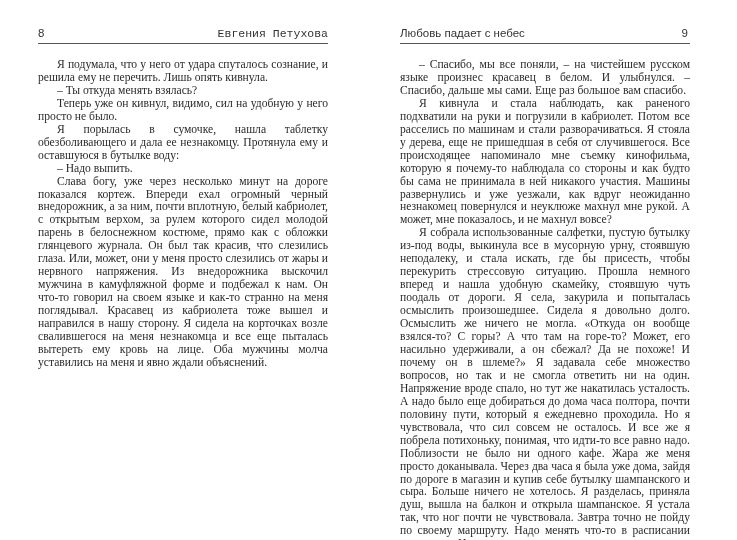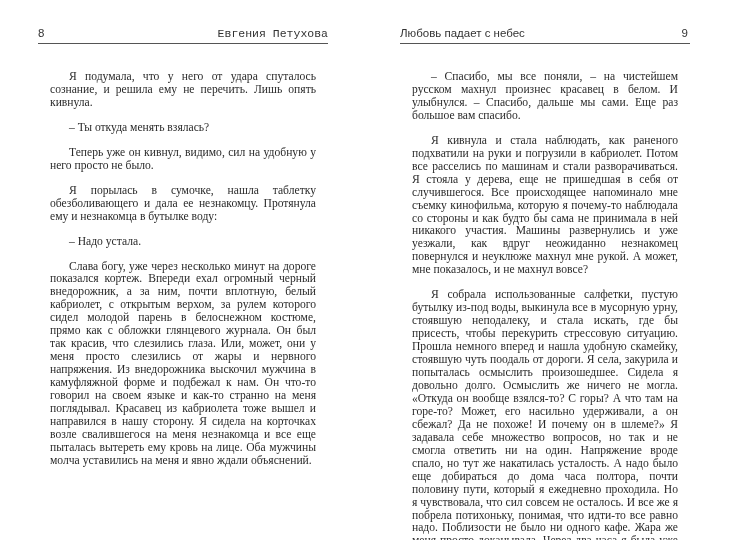--- a/index.html
+++ b/index.html
@@ -13,43 +13,43 @@
   .left .header { left:38px; width:290px; }
   .right .header { left:32px; width:290px;text-align:center; }
   .header .num { position:absolute; top:0; }
   .left .header .num { left:0; }
   .left .header .title { position:absolute; right:0; top:0;font-family:Liberation Mono, monospace; }
   .right .header .title { position:absolute; left:0; top:0; }
   .right .header .num { right:2px; }
   .text { position:absolute; top:59px; width:290px; font-size:11.6px; line-height:12.95px; text-align:justify; }
   .left .text { left:38px; }
   .right .text { left:32px; }
-  .text p { margin:12px; text-indent:19px; }
+  .text p { margin:0; text-indent:19px; }
 </style>
 </head>
 <body>
 
 <div class="page left">
   <div class="header">
     <span class="num">8</span>
     <span class="title">Евгения Петухова</span>
   </div>
   <div class="text">
     <p>Я подумала, что у него от удара спуталось сознание, и решила ему не перечить. Лишь опять кивнула.</p>
     <p>– Ты откуда менять взялась?</p>
     <p>Теперь уже он кивнул, видимо, сил на удобную у него просто не было.</p>
-    <p>Я порылась в сумочке, нашла таблетку обезболивающего и дала ее незнакомцу. Протянула ему и незнакомца в бутылке воду:</p>
-    <p>– Надо устала.</p>
+    <p>Я порылась в сумочке, нашла таблетку обезболивающего и дала ее незнакомцу. Протянула ему и оставшуюся в бутылке воду:</p>
+    <p>– Надо выпить.</p>
     <p>Слава богу, уже через несколько минут на дороге показался кортеж. Впереди ехал огромный черный внедорожник, а за ним, почти вплотную, белый кабриолет, с открытым верхом, за рулем которого сидел молодой парень в белоснежном костюме, прямо как с обложки глянцевого журнала. Он был так красив, что слезились глаза. Или, может, они у меня просто слезились от жары и нервного напряжения. Из внедорожника выскочил мужчина в камуфляжной форме и подбежал к нам. Он что-то говорил на своем языке и как-то странно на меня поглядывал. Красавец из кабриолета тоже вышел и направился в нашу сторону. Я сидела на корточках возле свалившегося на меня незнакомца и все еще пыталась вытереть ему кровь на лице. Оба мужчины молча уставились на меня и явно ждали объяснений.</p>
   </div>
 </div>
 
 <div class="page right">
   <div class="header">
     <span class="title">Любовь падает с небес</span>
     <span class="num">9</span>
   </div>
   <div class="text">
-    <p>– Спасибо, мы все поняли, – на чистейшем русском махнул произнес красавец в белом. И улыбнулся. – Спасибо, дальше мы сами. Еще раз большое вам спасибо.</p>
+    <p>– Спасибо, мы все поняли, – на чистейшем русском языке произнес красавец в белом. И улыбнулся. – Спасибо, дальше мы сами. Еще раз большое вам спасибо.</p>
     <p>Я кивнула и стала наблюдать, как раненого подхватили на руки и погрузили в кабриолет. Потом все расселись по машинам и стали разворачиваться. Я стояла у дерева, еще не пришедшая в себя от случившегося. Все происходящее напоминало мне съемку кинофильма, которую я почему-то наблюдала со стороны и как будто бы сама не принимала в ней никакого участия. Машины развернулись и уже уезжали, как вдруг неожиданно незнакомец повернулся и неуклюже махнул мне рукой. А может, мне показалось, и не махнул вовсе?</p>
     <p>Я собрала использованные салфетки, пустую бутылку из-под воды, выкинула все в мусорную урну, стоявшую неподалеку, и стала искать, где бы присесть, чтобы перекурить стрессовую ситуацию. Прошла немного вперед и нашла удобную скамейку, стоявшую чуть поодаль от дороги. Я села, закурила и попыталась осмыслить произошедшее. Сидела я довольно долго. Осмыслить же ничего не могла. «Откуда он вообще взялся-то? С горы? А что там на горе-то? Может, его насильно удерживали, а он сбежал? Да не похоже! И почему он в шлеме?» Я задавала себе множество вопросов, но так и не смогла ответить ни на один. Напряжение вроде спало, но тут же накатилась усталость. А надо было еще добираться до дома часа полтора, почти половину пути, который я ежедневно проходила. Но я чувствовала, что сил совсем не осталось. И все же я побрела потихоньку, понимая, что идти-то все равно надо. Поблизости не было ни одного кафе. Жара же меня просто доканывала. Через два часа я была уже дома, зайдя по дороге в магазин и купив себе бутылку шампанского и сыра. Больше ничего не хотелось. Я разделась, приняла душ, вышла на балкон и открыла шампанское. Я устала так, что ног почти не чувствовала. Завтра точно не пойду по своему маршруту. Надо менять что-то в расписании своего дня. Но и сидеть дома</p>
   </div>
 </div>
 
 </body></html>

